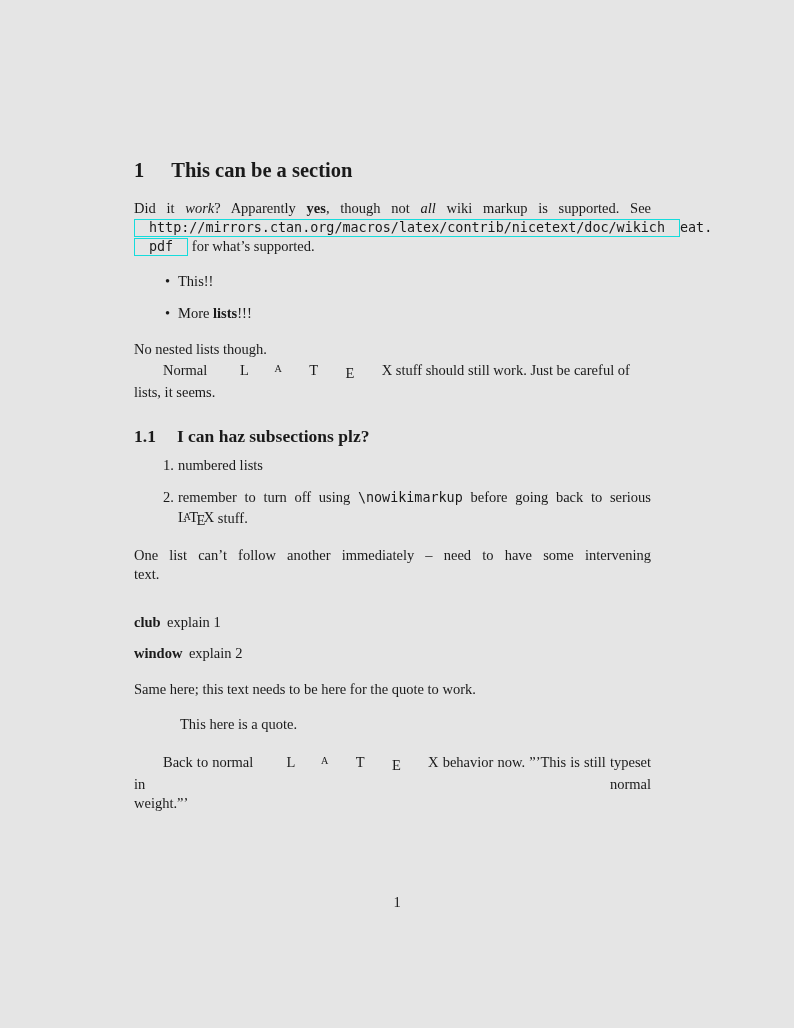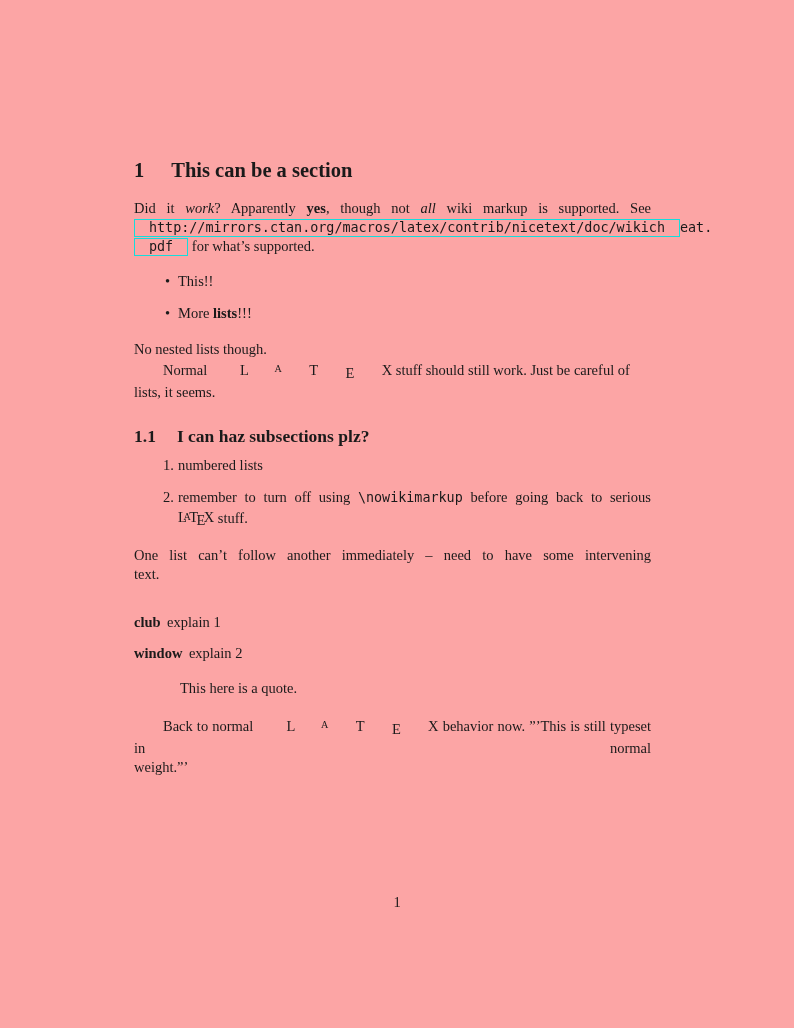--- a/index.html
+++ b/index.html
@@ -1,20 +1,20 @@
 <!DOCTYPE html>
 <html><head>
 <meta charset="utf-8">
 <style>
   html, body { margin: 0; padding: 0; background: #ffffff; }
   .page {
     position: relative;
     width: 794px;
     height: 1028px;
-    background: #fca5a5;
+    background: #e5e5e5;
     color: #1a1a1a;
     font-family: "Liberation Serif", "DejaVu Serif", serif;
     font-size: 14.5px;
     line-height: 19px;
     overflow: hidden;
   }
   .content {
     position: absolute;
     left: 134px;
     top: 159px;
@@ -114,20 +114,21 @@
     <p class="mt">
       <span class="line stretch" style="display:block">One list can’t follow another immediately – need to have some intervening</span>
       <span style="display:block">text.</span>
     </p>
 
     <div>
       <div class="desc-item"><span class="desc-term">club</span><span>explain 1</span></div>
       <div class="desc-item"><span class="desc-term">window</span><span>explain 2</span></div>
     </div>
 
+    <p class="mt2">Same here; this text needs to be here for the quote to work.</p>
 
     <p class="quote">This here is a quote.</p>
 
     <p class="mt2">
       <span class="line stretch indent" style="display:block"><span>Back to normal </span><span class="latex"><span>L</span><span class="lA">A</span><span>T</span><span class="lE">E</span><span>X</span></span><span> behavior now.  ”’This is still typeset in normal</span></span>
       <span style="display:block">weight.”’</span>
     </p>
 
   </div>
 

